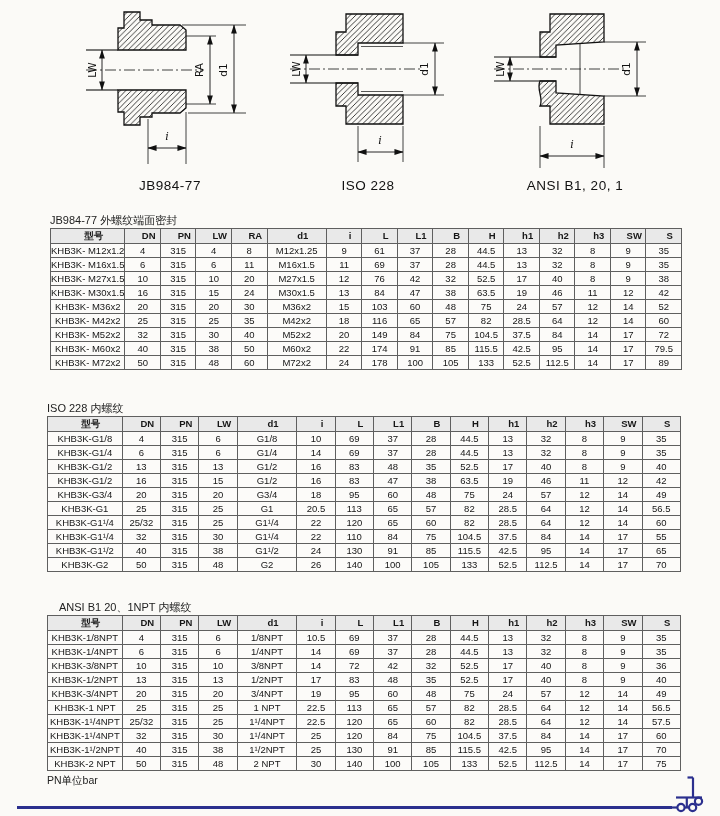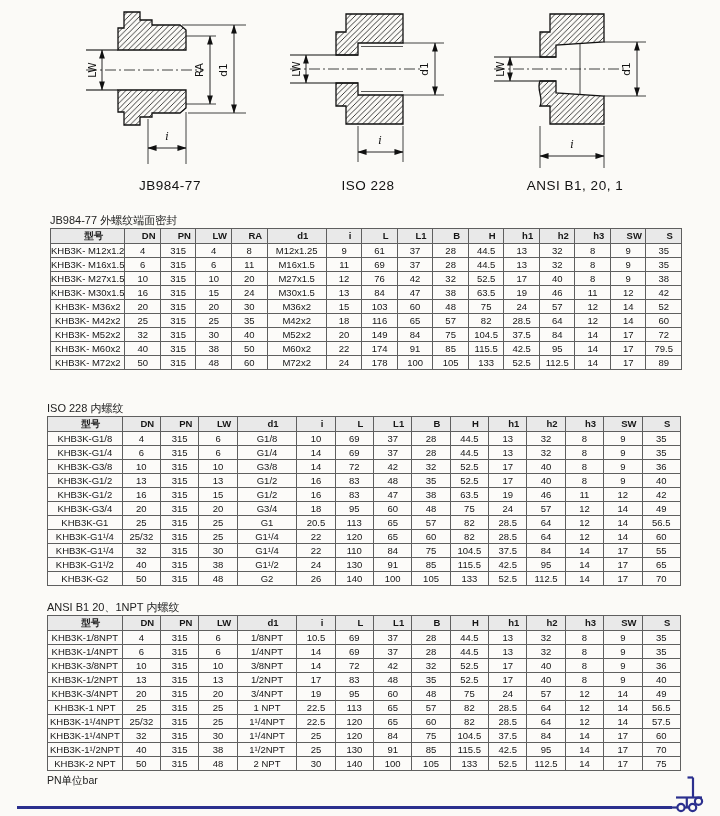--- a/index.html
+++ b/index.html
@@ -406,37 +406,20 @@
           <td>37</td>
           <td>28</td>
           <td>44.5</td>
           <td>13</td>
           <td>32</td>
           <td>8</td>
           <td>9</td>
           <td>35</td>
         </tr>
         <tr>
-          <td>KHB3K-G3/8</td>
-          <td>10</td>
-          <td>315</td>
-          <td>10</td>
-          <td>G3/8</td>
-          <td>14</td>
-          <td>72</td>
-          <td>42</td>
-          <td>32</td>
-          <td>52.5</td>
-          <td>17</td>
-          <td>40</td>
-          <td>8</td>
-          <td>9</td>
-          <td>36</td>
-        </tr>
-        <tr>
           <td>KHB3K-G1/2</td>
           <td>13</td>
           <td>315</td>
           <td>13</td>
           <td>G1/2</td>
           <td>16</td>
           <td>83</td>
           <td>48</td>
           <td>35</td>
           <td>52.5</td>
@@ -561,21 +544,21 @@
           <td>133</td>
           <td>52.5</td>
           <td>112.5</td>
           <td>14</td>
           <td>17</td>
           <td>70</td>
         </tr>
       </tbody>
     </table>
 
-  <div class="tbl-title" style="left:47px;top:600px;">ANSI B1 20、1NPT 内螺纹</div>
+  <div class="tbl-title" style="left:59px;top:600px;">ANSI B1 20、1NPT 内螺纹</div>
   <table class="spec" style="left:47px;top:615px;width:634px;">
       <colgroup>
         <col style="width: 11.8%;">
         <col>
         <col>
         <col>
         <col style="width: 9.4%;">
         <col>
         <col>
         <col>

